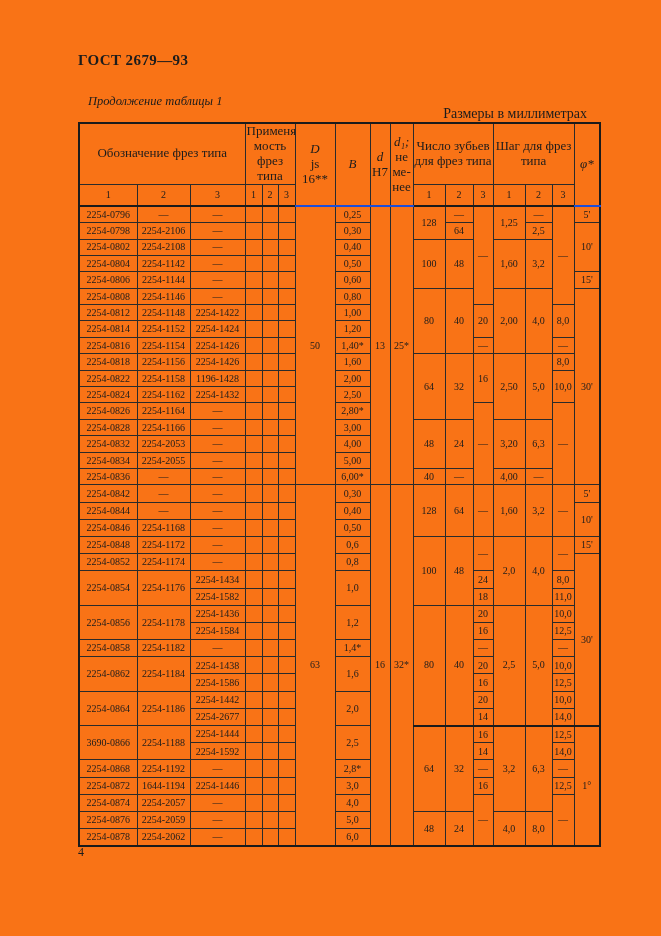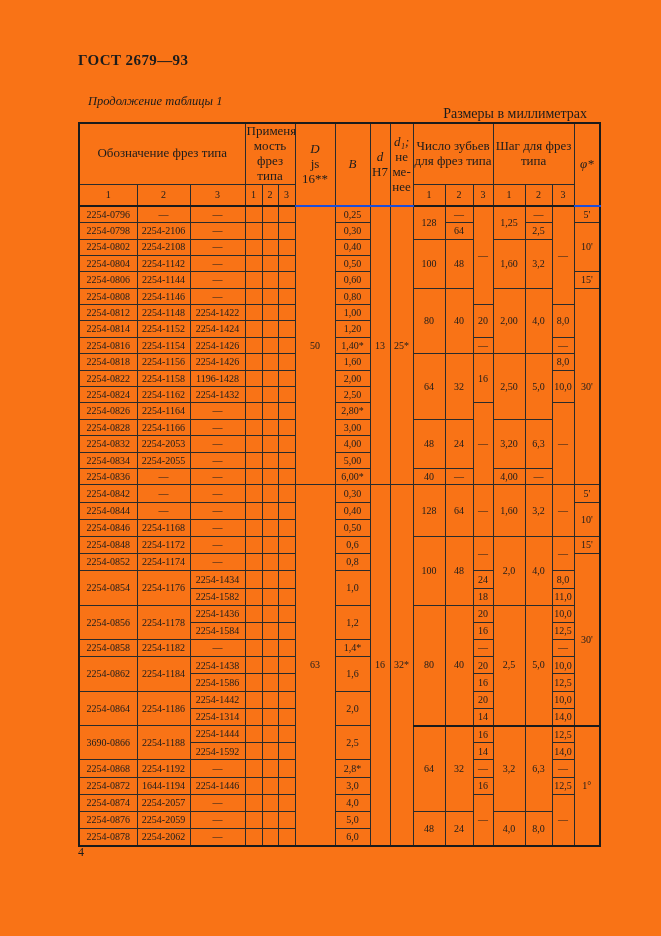--- a/index.html
+++ b/index.html
@@ -447,21 +447,21 @@
           <td rowspan="2">2254-1186</td>
           <td>2254-1442</td>
           <td></td>
           <td></td>
           <td></td>
           <td rowspan="2">2,0</td>
           <td>20</td>
           <td>10,0</td>
         </tr>
         <tr class="b2">
-          <td>2254-1314</td>
+          <td>2254-2677</td>
           <td></td>
           <td></td>
           <td></td>
           <td>14</td>
           <td>14,0</td>
         </tr>
         <tr class="b2">
           <td rowspan="2">3690-0866</td>
           <td rowspan="2">2254-1188</td>
           <td>2254-1444</td>

